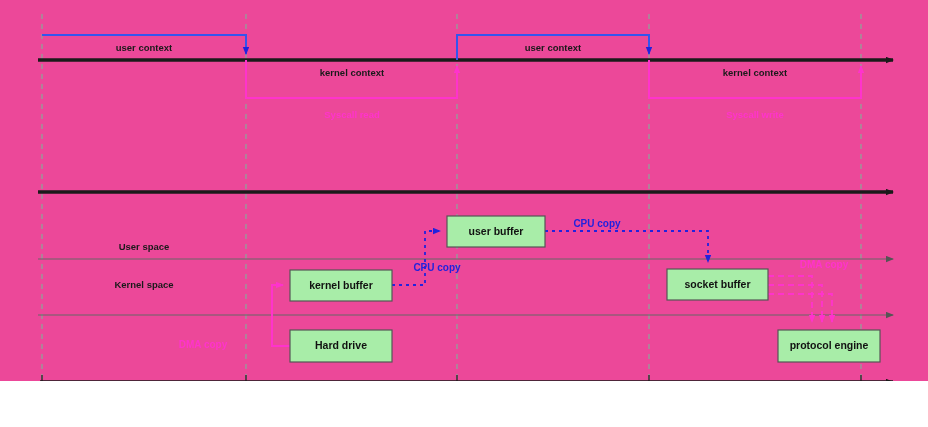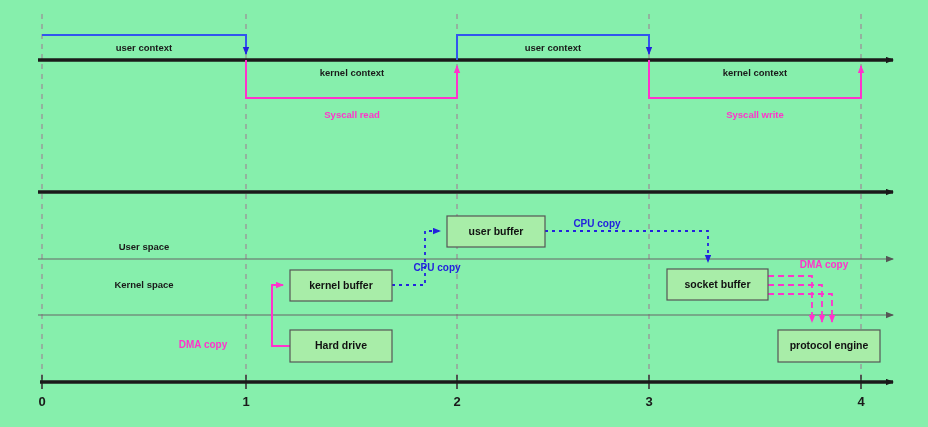--- a/index.html
+++ b/index.html
@@ -6,22 +6,22 @@
     margin: 0;
     padding: 0;
     background: #ffffff;
   }
   body {
     font-family: "Liberation Sans", sans-serif;
   }
   #diagram-root {
     position: relative;
     width: 928px;
-    height: 427px;
-    background: #86efac;
+    height: 381px;
+    background: #ec4899;
     overflow: hidden;
     text-align: right;
   }
   #diagram-svg {
     position: absolute;
     left: 0;
     top: 0;
     width: 928px;
     height: 427px;
   }

